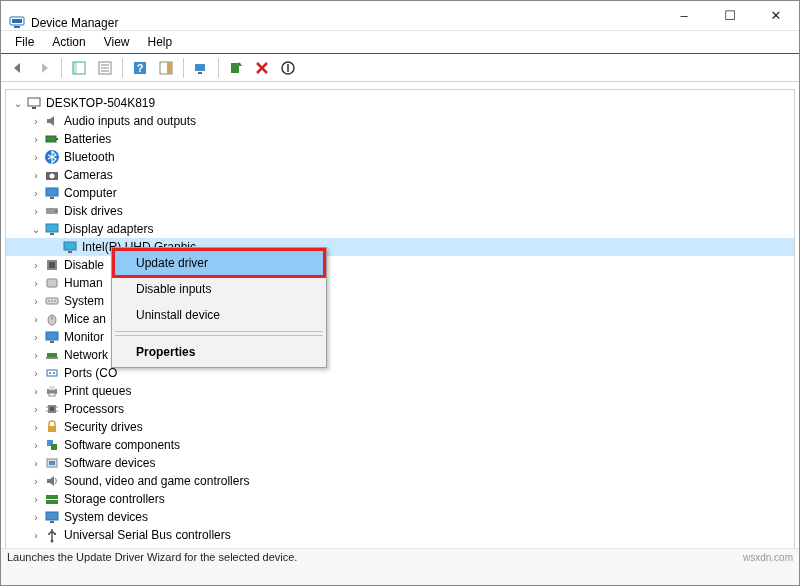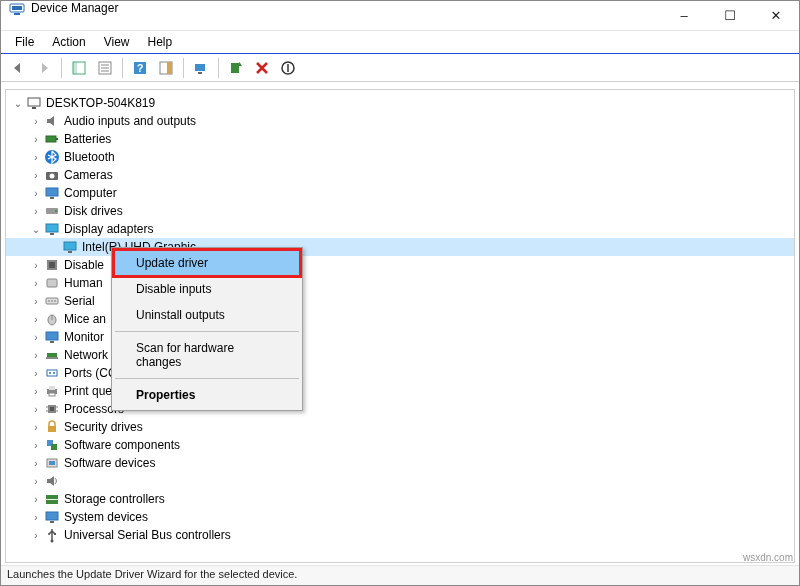--- a/index.html
+++ b/index.html
@@ -10,21 +10,21 @@
     background: #fff;
     color: #000;
     width: 800px;
     height: 586px;
     position: relative;
     overflow: hidden;
     border: 1px solid #888;
   }
   .titlebar {
     display: flex;
-    align-items: flex-start;
+    align-items: flex-end;
     height: 30px;
     padding-left: 8px;
     background: #fff;
     border-bottom: 1px solid #e5e5e5;
   }
   .titlebar .app-icon { width: 16px; height: 16px; margin-right: 6px; }
   .titlebar .title { flex: 1; font-size: 12px; }
   .win-controls { display: flex; height: 100%; }
   .win-btn {
     width: 46px; height: 100%;
@@ -65,42 +65,42 @@
   .exp { width: 12px; text-align: center; color: #666; font-size: 10px; cursor: default;}
   .ticon { width: 16px; height: 16px; margin: 0 4px 0 2px; display:flex; align-items:center; justify-content:center;}
   .lbl { }
   .indent1 { padding-left: 6px; }
   .indent2 { padding-left: 24px; }
   .indent3 { padding-left: 42px; }
   .selected-leaf { background: #cce8ff; }
   .context-menu {
     position: absolute;
     left: 110px; top: 246px;
-    width: 192px;
+    width: 216px;
     background: #f2f2f2;
     border: 1px solid #a0a0a0;
     box-shadow: 2px 2px 4px rgba(0,0,0,0.25);
     padding: 2px;
     z-index: 10;
   }
   .ctx-item {
     padding: 6px 22px;
     font-size: 12px;
     background: #f2f2f2;
   }
   .ctx-item.highlight {
     background: #91c9f7;
     outline: 3px solid #e82020;
     outline-offset: -1px;
   }
   .ctx-item.bold { font-weight: 700; }
   .ctx-sep { height: 1px; background: #c0c0c0; margin: 3px 1px; }
   .statusbar {
     position: absolute; left: 0; right: 0; bottom: 0;
-    height: 20px; padding: 2px 6px;
+    height: 37px; padding: 2px 6px;
     font-size: 11px; color: #222;
     border-top: 1px solid #e5e5e5;
     background: #f7f7f7;
   }
   .watermark {
     position: absolute; right: 6px; bottom: 22px;
     font-size: 10px; color: #999;
   }
   svg { display: block; }
 </style>
@@ -310,21 +310,21 @@
   <div class="tree-row indent2">
       <span class="exp">›</span>
       <span class="ticon">
         <svg width="16" height="16" viewBox="0 0 16 16">
           <rect x="2" y="5" width="12" height="6" rx="1" fill="#ddd" stroke="#888"></rect>
           <circle cx="5" cy="8" r="0.7" fill="#555"></circle>
           <circle cx="8" cy="8" r="0.7" fill="#555"></circle>
           <circle cx="11" cy="8" r="0.7" fill="#555"></circle>
         </svg>
       </span>
-      <span class="lbl">Serial</span>
+      <span class="lbl">System</span>
     </div>
   <div class="tree-row indent2">
       <span class="exp">›</span>
       <span class="ticon">
         <svg width="16" height="16" viewBox="0 0 16 16">
           <ellipse cx="8" cy="9" rx="4" ry="5" fill="#ccc" stroke="#888"></ellipse>
           <line x1="8" y1="4" x2="8" y2="9" stroke="#888"></line>
         </svg>
       </span>
       <span class="lbl">Mice an</span>
@@ -416,20 +416,21 @@
       <span class="lbl">Software devices</span>
     </div>
   <div class="tree-row indent2">
       <span class="exp">›</span>
       <span class="ticon">
         <svg width="16" height="16" viewBox="0 0 16 16">
           <path d="M3 6 L6 6 L10 3 L10 13 L6 10 L3 10 Z" fill="#777"></path>
           <path d="M11 5 A4 4 0 0 1 11 11" fill="none" stroke="#777"></path>
         </svg>
       </span>
+      <span class="lbl">Sound, video and game controllers</span>
     </div>
   <div class="tree-row indent2">
       <span class="exp">›</span>
       <span class="ticon">
         <svg width="16" height="16" viewBox="0 0 16 16">
           <rect x="2" y="4" width="12" height="4" fill="#3a8a3a"></rect>
           <rect x="2" y="9" width="12" height="4" fill="#3a8a3a"></rect>
         </svg>
       </span>
       <span class="lbl">Storage controllers</span>
@@ -454,23 +455,22 @@
           <rect x="10" y="6" width="2" height="2" fill="#555"></rect>
         </svg>
       </span>
       <span class="lbl">Universal Serial Bus controllers</span>
     </div>
 </div>
 
 <div class="context-menu">
   <div class="ctx-item highlight">Update driver</div>
   <div class="ctx-item">Disable inputs</div>
-  <div class="ctx-item">Uninstall outputs</div>
+  <div class="ctx-item">Uninstall device</div>
   <div class="ctx-sep"></div>
-  <div class="ctx-item">Scan for hardware changes</div>
   <div class="ctx-sep"></div>
   <div class="ctx-item bold">Properties</div>
 </div>
 
 <div class="statusbar">
   <span>Launches the Update Driver Wizard for the selected device.</span>
 </div>
 
 <div class="watermark">wsxdn.com</div>
 

